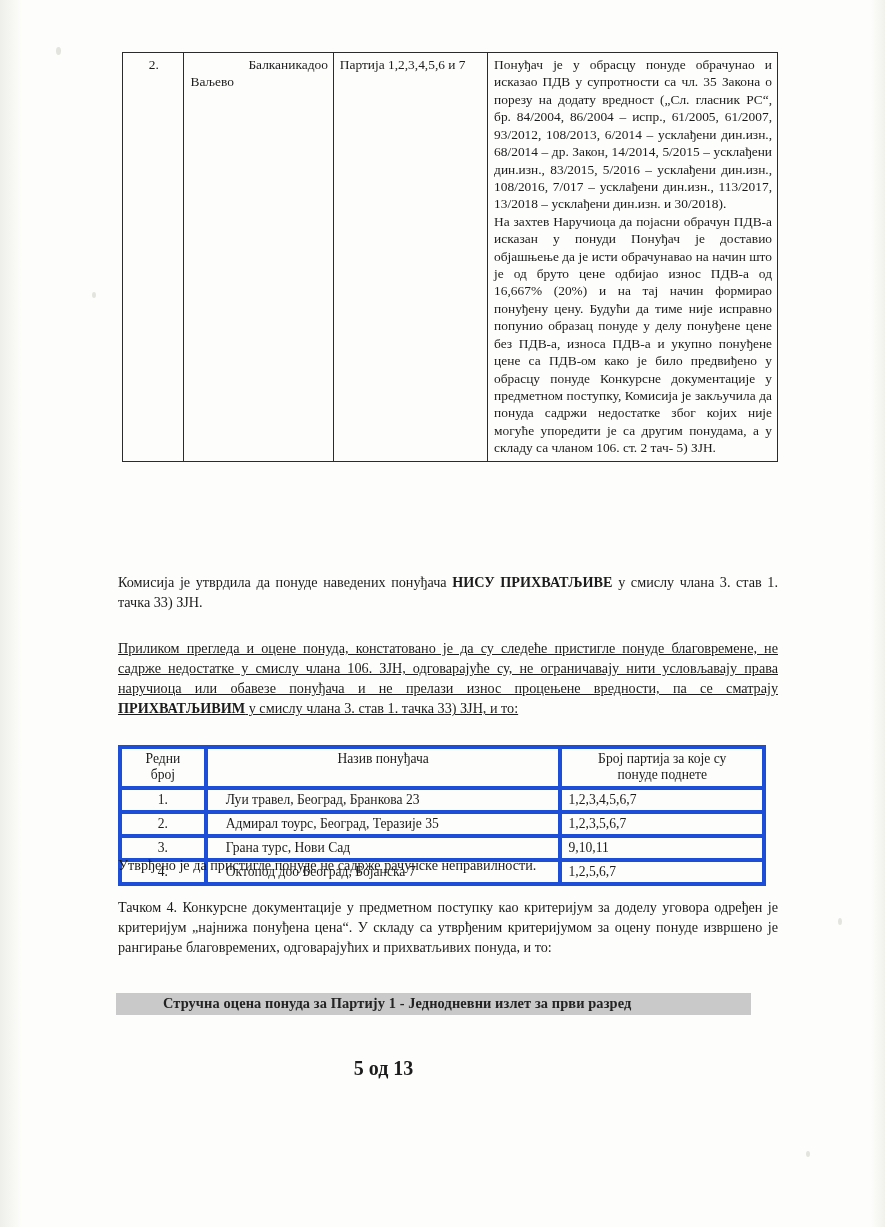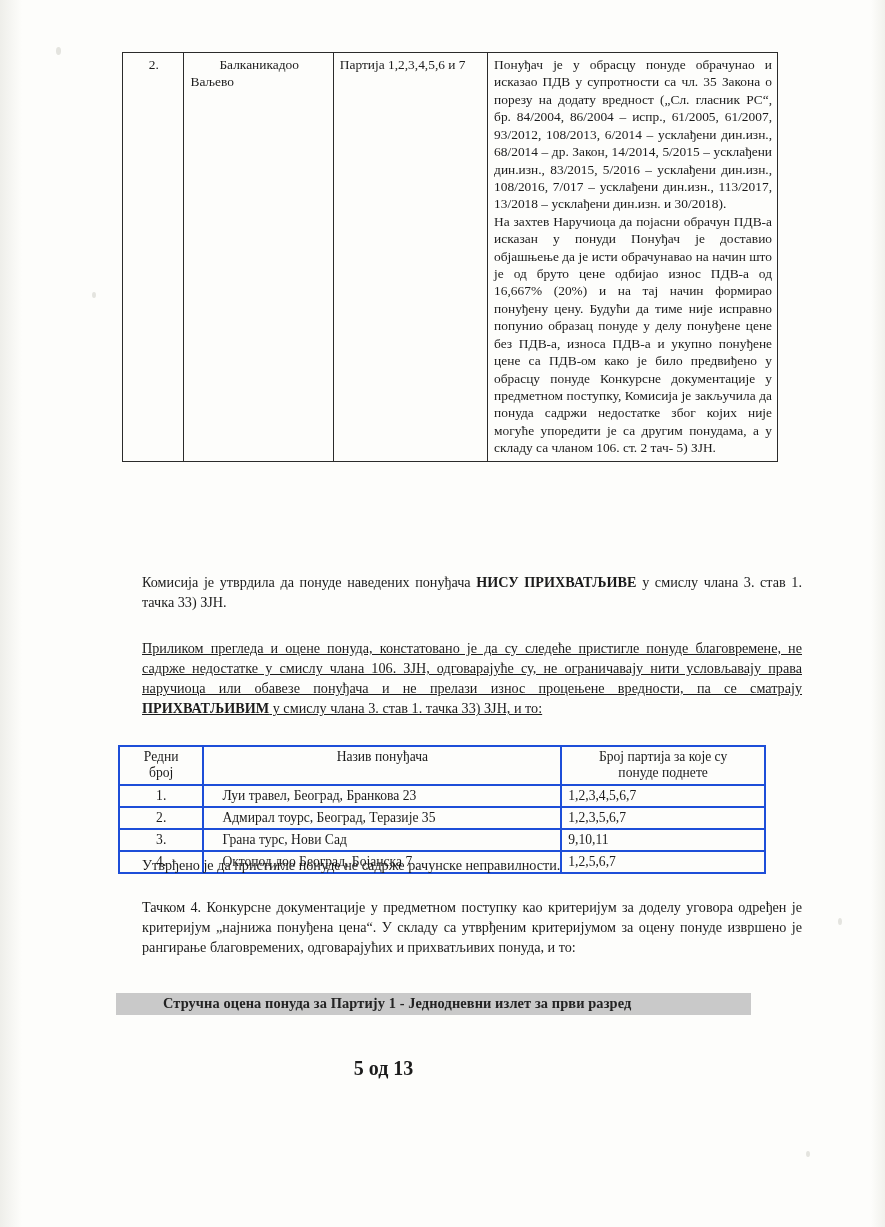--- a/index.html
+++ b/index.html
@@ -58,55 +58,54 @@
     border: 1px solid #2b2b2b;
     vertical-align: top;
     padding: 3px 5px 4px 6px;
   }
   .col-no { width: 54px; text-align: center; }
   .col-bidder { width: 144px; }
   .col-lots { width: 152px; }
   .col-text { width: 300px; text-align: justify; }
   .bidder-line {
     display: flex;
-    justify-content: center;
+    justify-content: flex-end;
   }
   .justify-block p {
     margin: 0;
     text-align: justify;
     text-justify: inter-word;
   }
   .justify-block p.last { text-align: justify; }
 
   
   .para {
     position: absolute;
     font-size: 14.2px;
     line-height: 1.42;
     text-align: justify;
     color: #1b1b1b;
-    margin-left: 24px;
   }
   .para b { font-weight: bold; }
   .p1 { left: 118px; top: 572px; width: 660px; text-indent: 0; }
   .p2 { left: 118px; top: 638px; width: 660px; text-decoration: underline; }
   .p3 { left: 118px; top: 855px; width: 660px; }
   .p4 { left: 118px; top: 897px; width: 660px; }
 
   
   .bid-table {
     position: absolute;
     left: 118px;
     top: 745px;
     width: 648px;
     border-collapse: collapse;
     font-size: 13.6px;
   }
   .bid-table th, .bid-table td {
-    border: 2px solid #1d4ed8;
+    border: 4px solid #1d4ed8;
     padding: 2px 6px;
     vertical-align: top;
   }
   .bid-table th {
     font-weight: normal;
     text-align: center;
     line-height: 1.2;
   }
   .bt-c1 { width: 74px; text-align: center; }
   .bt-c2 { width: 372px; }

